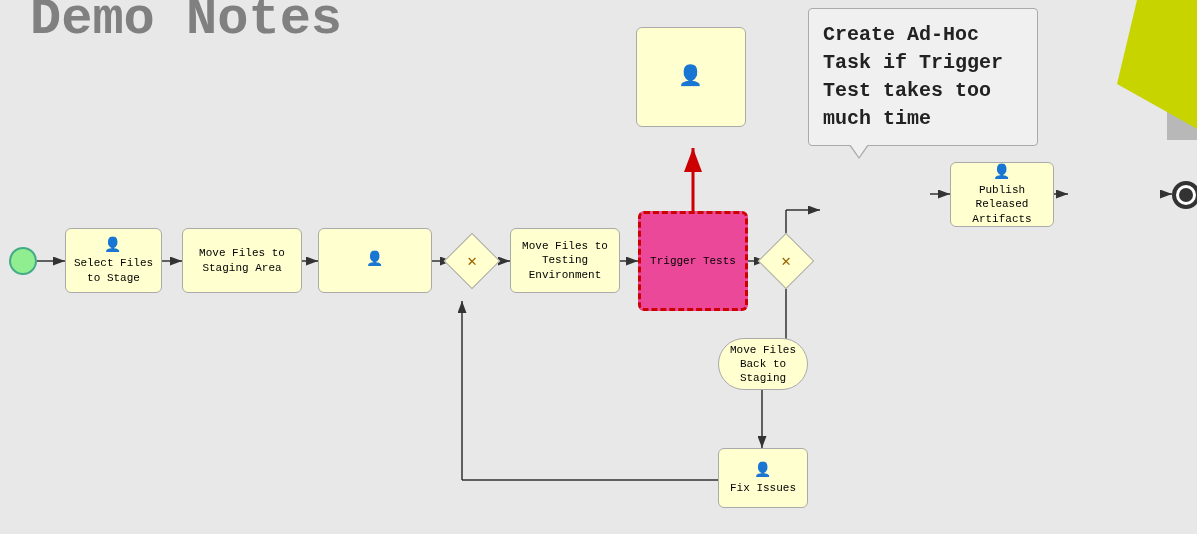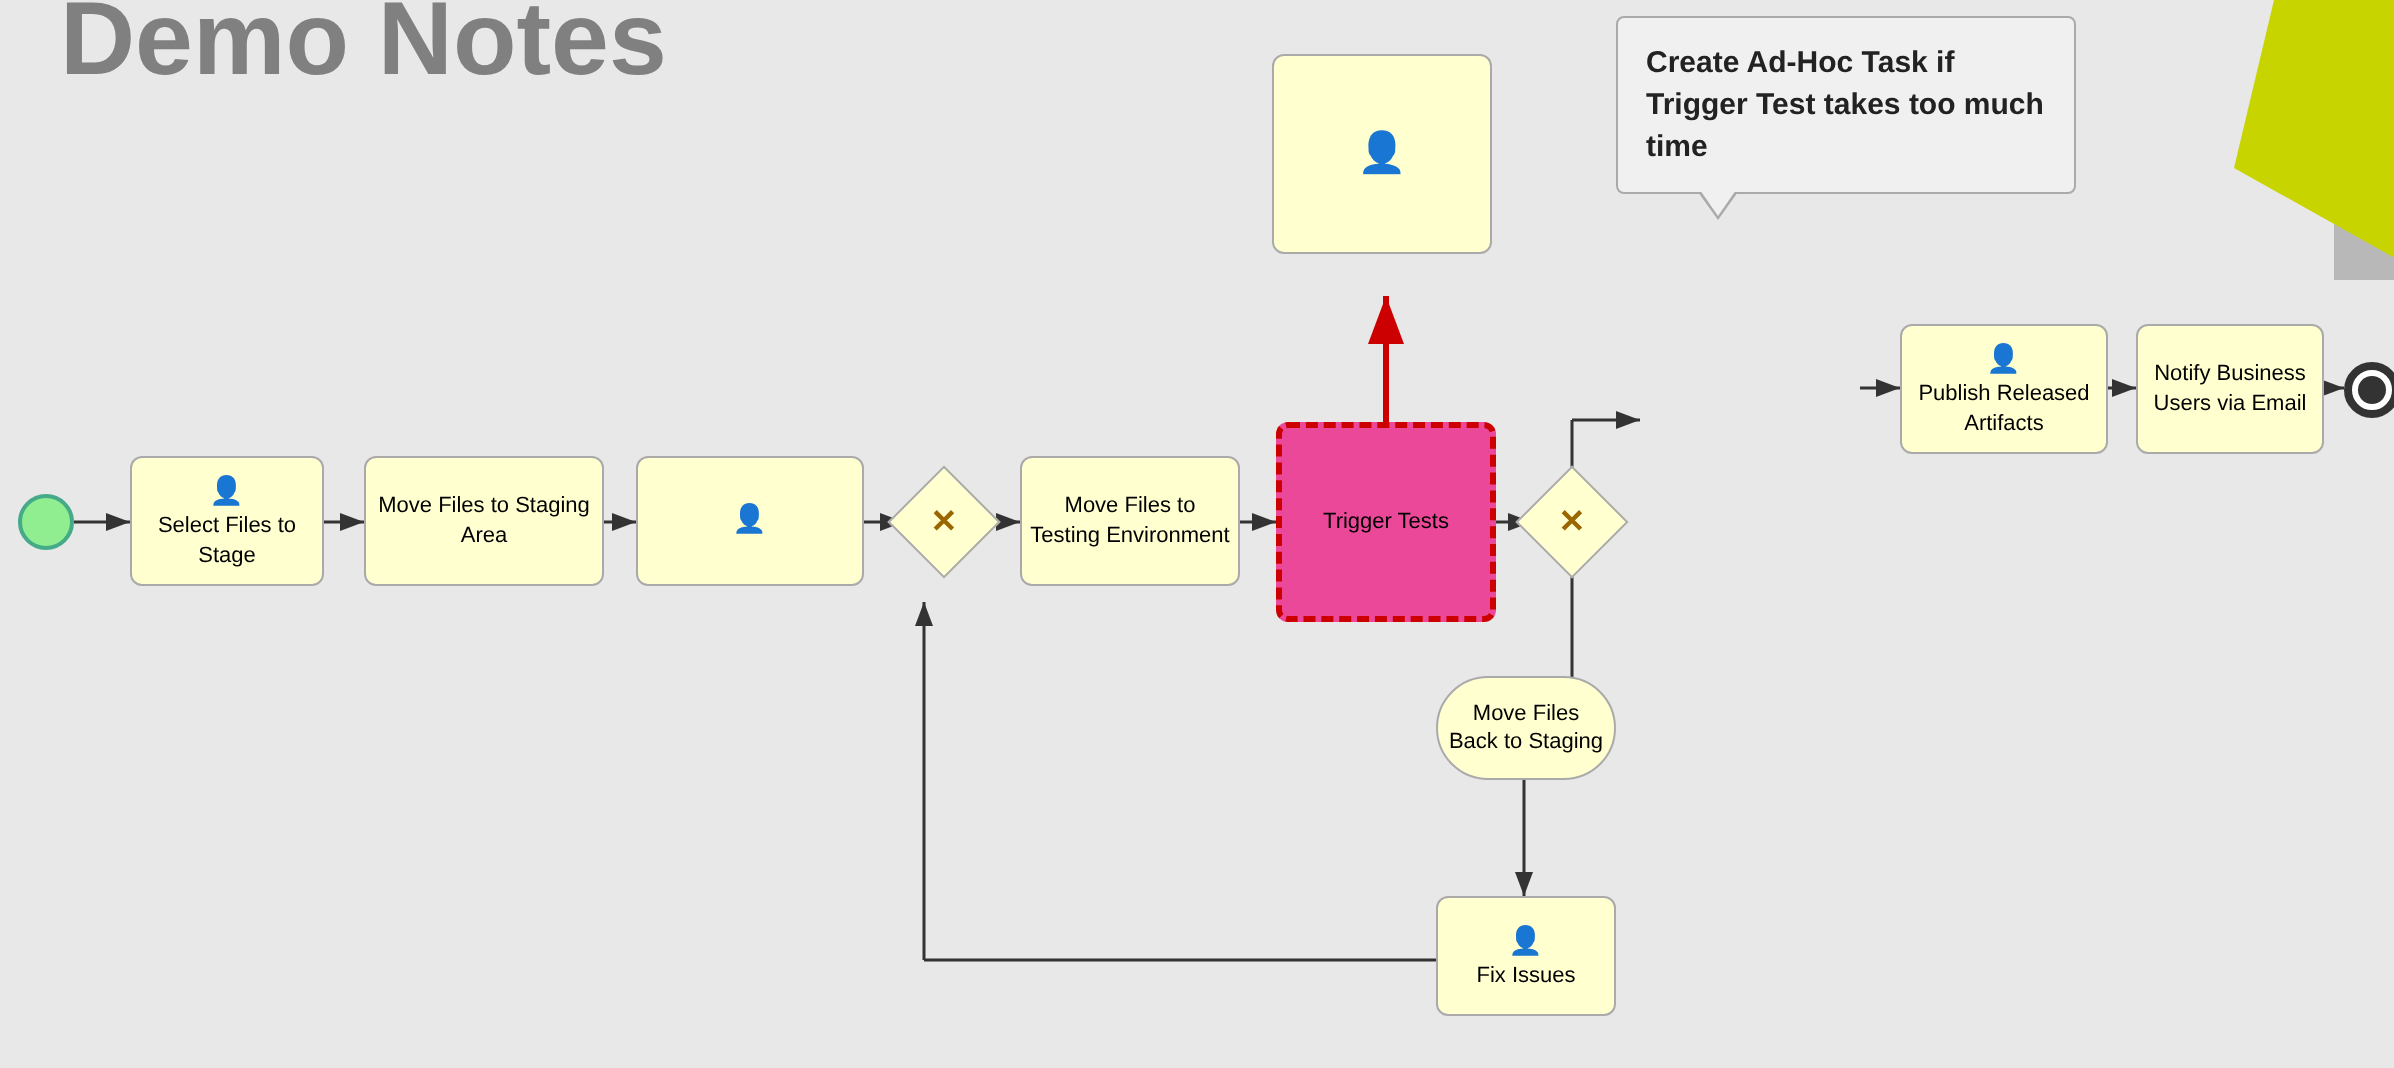--- a/index.html
+++ b/index.html
@@ -10,20 +10,21 @@
       width: 1197px;
       height: 534px;
       position: relative;
     }
 
     .canvas {
       width: 1197px;
       height: 534px;
       position: relative;
       background: #e8e8e8;
+      font-family: Liberation Mono, monospace;
     }
 
     
     .page-title {
       position: absolute;
       top: -10px;
       left: 30px;
       font-size: 52px;
       font-weight: bold;
       color: #555;
@@ -33,21 +34,21 @@
     
     .callout-box {
       position: absolute;
       top: 8px;
       left: 808px;
       width: 230px;
       background: #f0f0f0;
       border: 1px solid #aaa;
       border-radius: 4px;
       padding: 12px 14px;
-      font-size: 15px;
+      font-size: 20px;
       font-weight: bold;
       color: #222;
       line-height: 1.4;
       z-index: 10;
     }
     .callout-box::after {
       content: '';
       position: absolute;
       bottom: -14px;
       left: 40px;
@@ -315,23 +316,20 @@
     <div class="diamond"></div>
     <div class="x-mark">✕</div>
   </div>
 
 
   <div class="bpmn-task" style="left:950px; top:162px; width:104px; height:65px;">
     <span class="task-icon">👤</span>
     <span>Publish Released Artifacts</span>
   </div>
 
-  <div class="bpmn-task" style="left:1068px; top:162px; width:94px; height:65px;">
-    <span>Notify Business Users via Email</span>
-  </div>
 
   <div class="bpmn-end" style="left:1172px; top:181px;">
     <div class="bpmn-end-inner"></div>
   </div>
 
   <div class="bpmn-task" style="left:718px; top:338px; width:90px; height:52px;border-radius:26px;">
     <span>Move Files Back to Staging</span>
   </div>
 
   <div class="bpmn-task" style="left:718px; top:448px; width:90px; height:60px;">

